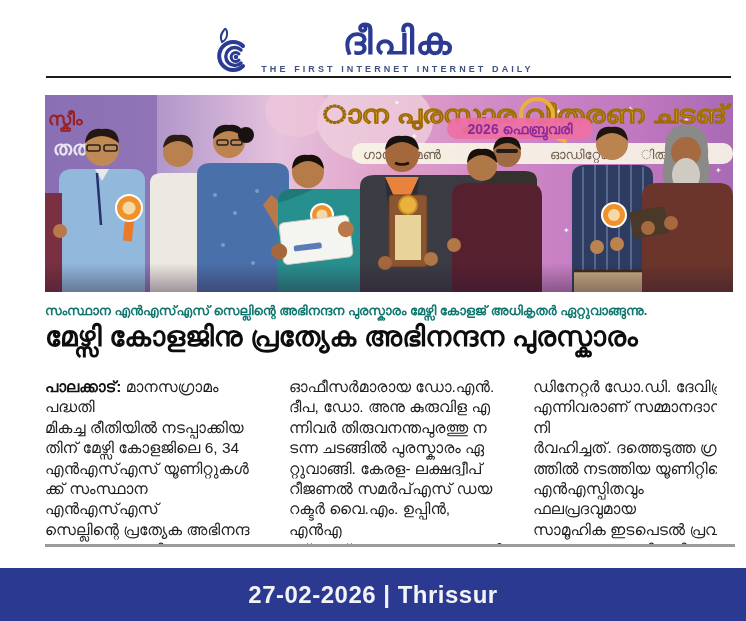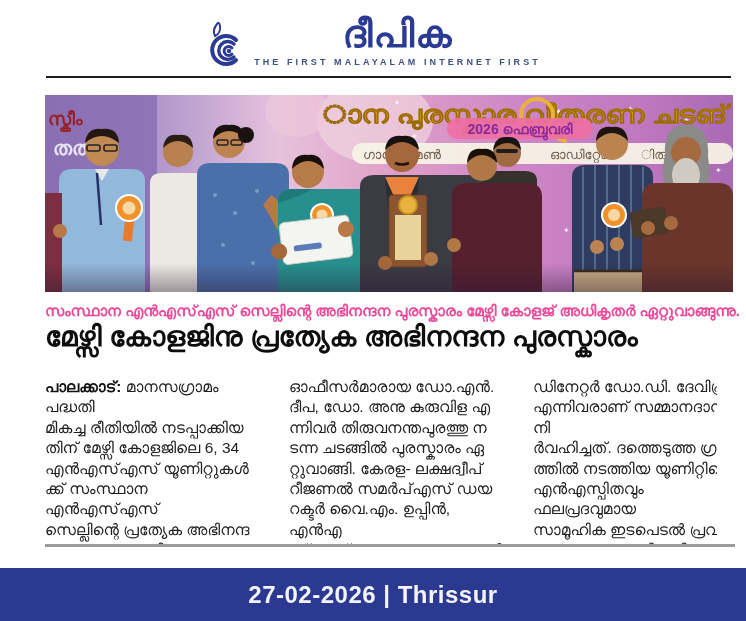--- a/index.html
+++ b/index.html
@@ -1,35 +1,35 @@
 <!DOCTYPE html>
 <html><head>
 <meta charset="utf-8">
 <style>
   html,body{margin:0;padding:0;background:#ffffff;}
   .page{position:relative;width:746px;height:621px;background:#ffffff;overflow:hidden;
         font-family:"Liberation Sans","DejaVu Sans",sans-serif;}
 
   
   .masthead{position:absolute;top:4px;left:0;width:746px;height:70px;
-            display:flex;justify-content:center;align-items:center;gap:7px;}
+            display:flex;justify-content:center;align-items:flex-end;gap:7px;}
   .logo-icon{margin-top:9px;}
   .mast-text{display:flex;flex-direction:column;align-items:center;}
   .mast-title{font-size:38px;line-height:44px;font-weight:800;color:#2b3a92;letter-spacing:1px;}
   .mast-tagline{font-size:9px;font-weight:bold;color:#3f5180;letter-spacing:3.1px;margin-top:1px;}
 
   .rule-top{position:absolute;left:46px;top:76px;width:685px;height:2px;background:#1c1c1c;}
 
   
   .photo-wrap{position:absolute;left:45px;top:95px;width:688px;height:197px;overflow:hidden;}
   .photo-wrap svg{display:block;}
 
   
-  .caption{position:absolute;left:45px;top:301px;width:690px;font-size:15px;line-height:19px;
-           font-weight:bold;color:#ec4899;white-space:nowrap;}
+  .caption{position:absolute;left:45px;top:301px;width:690px;font-size:13px;line-height:19px;
+           font-weight:bold;color:#0f766e;white-space:nowrap;}
   .headline{position:absolute;left:45px;top:319px;width:690px;font-size:28px;line-height:36px;
             font-weight:bold;color:#0d0d0d;white-space:nowrap;}
 
   
   .body-cols{position:absolute;left:45px;top:377px;width:672px;height:168px;
              display:flex;gap:30px;overflow:hidden;}
   .bcol{width:214px;flex:0 0 214px;font-size:15.5px;line-height:20.4px;color:#202020;
         white-space:pre-wrap;overflow:hidden;}
   .dateline{font-weight:bold;color:#111;}
 
@@ -48,21 +48,21 @@
   <div class="masthead">
     <svg class="logo-icon" width="42" height="48" viewBox="0 0 42 48">
       <path d="M12 4 Q7 10 10 16 Q16 13 15 6 Q14 1 12 4 Z" fill="#ffffff" stroke="#2b3a92" stroke-width="2"></path>
       <path d="M31 20 A14 14 0 1 0 31 40" fill="none" stroke="#2b3a92" stroke-width="4" stroke-linecap="round"></path>
       <path d="M29 24 A9 9 0 1 0 29 37" fill="none" stroke="#2b3a92" stroke-width="3.4" stroke-linecap="round"></path>
       <path d="M27 28 A4.5 4.5 0 1 0 27 34" fill="none" stroke="#2b3a92" stroke-width="3" stroke-linecap="round"></path>
       <circle cx="24" cy="31" r="2.2" fill="#2b3a92"></circle>
     </svg>
     <div class="mast-text">
       <div class="mast-title">ദീപിക</div>
-      <div class="mast-tagline">THE FIRST MALAYALAM INTERNET FIRST</div>
+      <div class="mast-tagline">THE FIRST INTERNET INTERNET DAILY</div>
     </div>
   </div>
 
   <div class="rule-top"></div>
 
   <div class="photo-wrap">
     <svg width="688" height="197" viewBox="0 0 688 197">
       <defs>
         <linearGradient id="bg" x1="0" y1="0" x2="1" y2="0">
           <stop offset="0" stop-color="#8a72b4"></stop>

